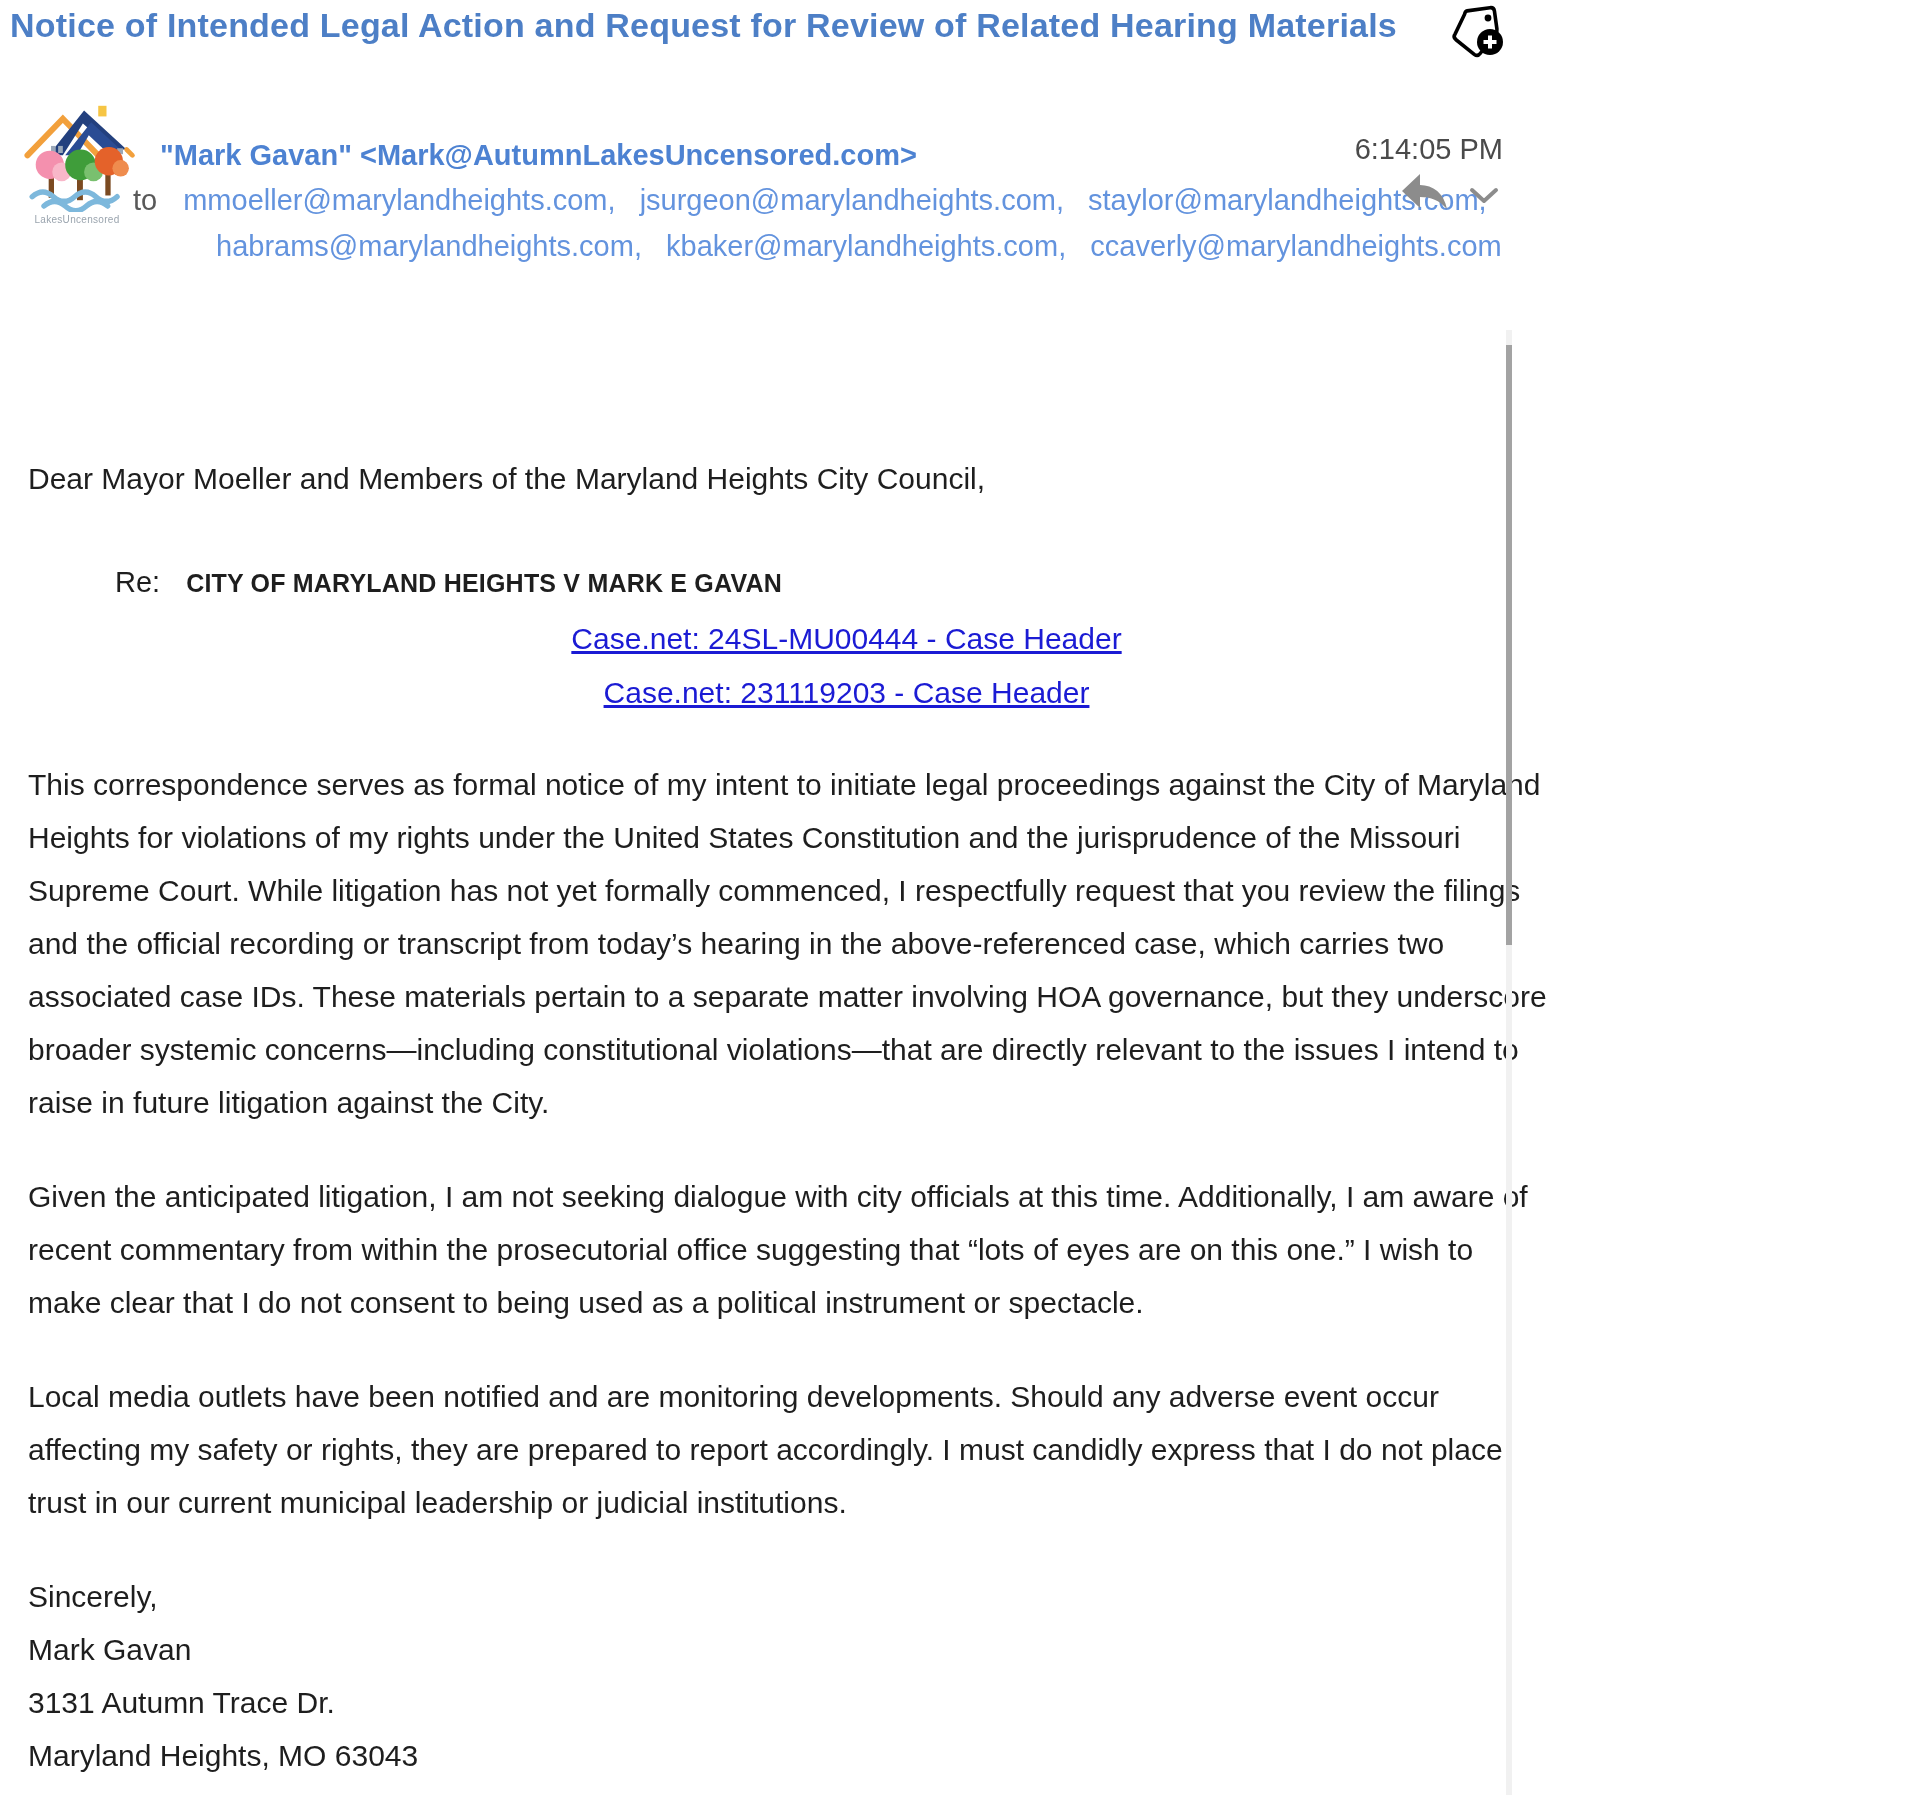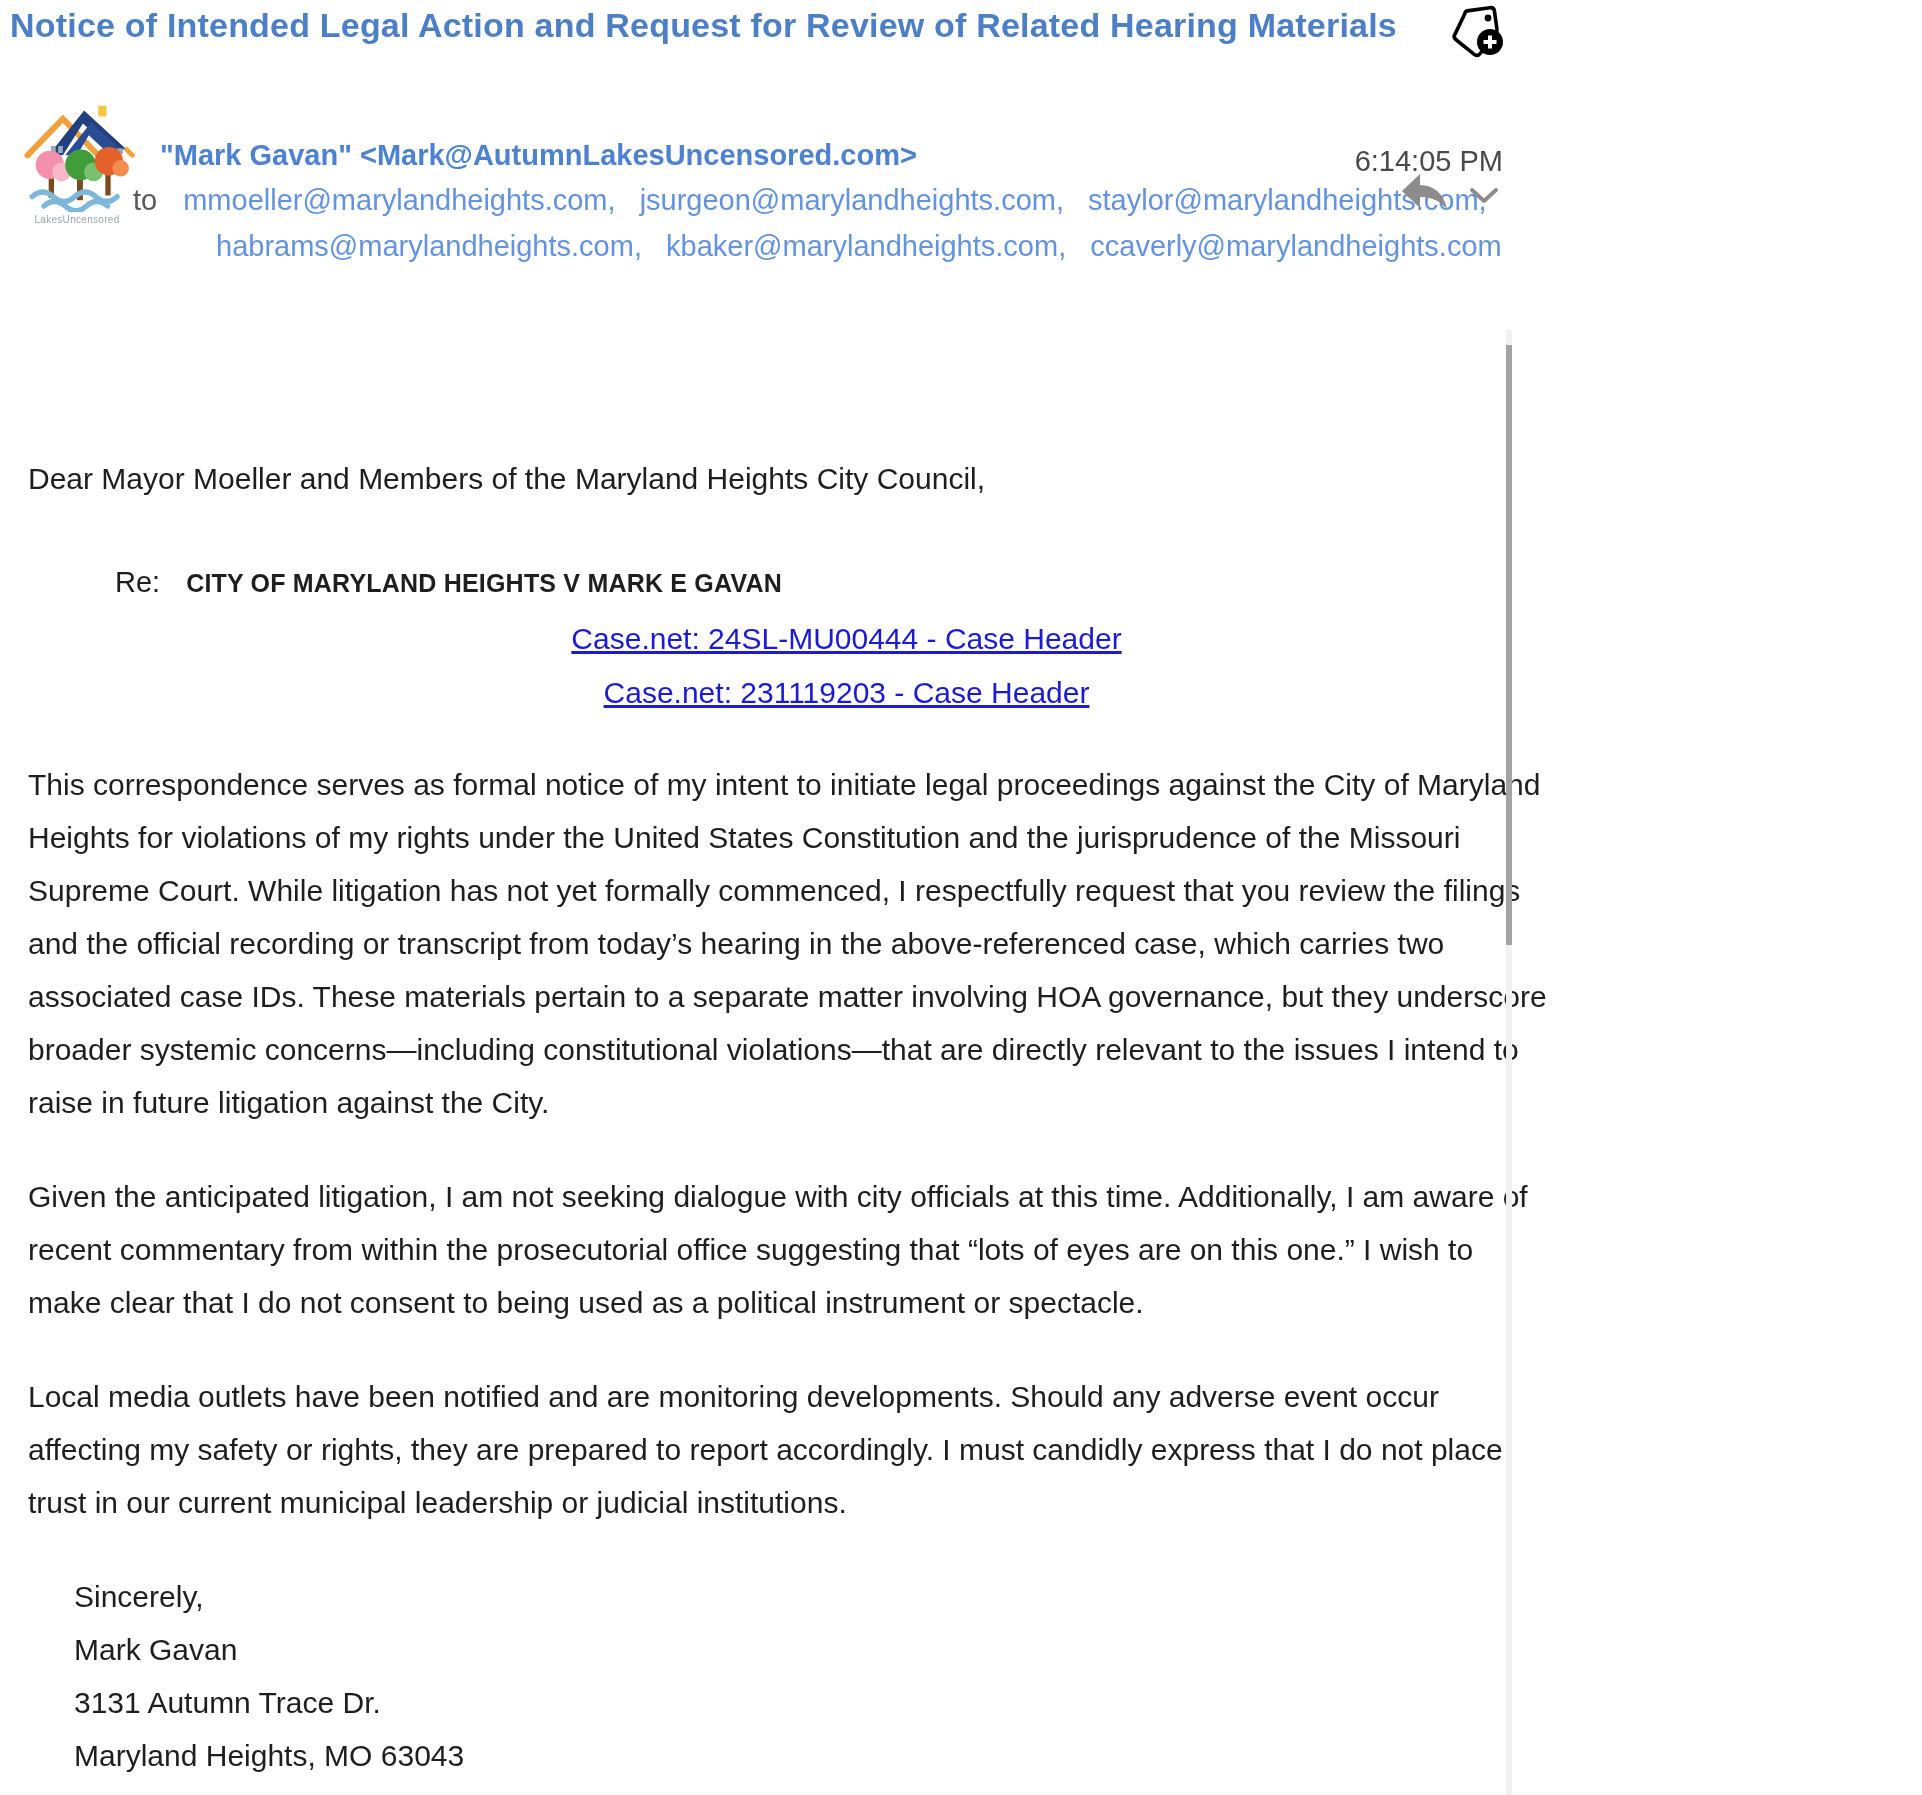--- a/index.html
+++ b/index.html
@@ -23,36 +23,36 @@
   .hdr { position:absolute; left:133px; top:133px; width:1560px; font-size:29px; }
   .sender-line { color:#4d82d2; font-weight:700; padding-left:27px; line-height:44px; }
   .to-line { line-height:46px; }
   .to-label { color:#595959; padding-right:10px; }
   .recips { color:#6393de; }
   .recips .email { color:#6393de; cursor:pointer;margin-left:16px; }
   .recips .sep { color:#6393de; }
   .recips2 { padding-left:67px; line-height:46px; }
 
   
-  .timestamp { position:absolute; top:145px; right:17px; font-size:29px; color:#4a4a4a; }
+  .timestamp { position:absolute; top:133px; right:17px; font-size:29px; color:#4a4a4a; }
   .reply-icon { position:absolute; top:172px; right:70px; width:50px; height:44px; cursor:pointer; }
   .chevron-icon { position:absolute; top:180px; right:18px; width:36px; height:30px; cursor:pointer; }
 
   
   .body { position:absolute; left:28px; top:452px; width:1524px; font-size:30px;
     color:#1e1e1e; line-height:53px; }
   .salutation { margin-bottom:50px; }
   .re-line { padding-left:87px; margin-bottom:2px; }
   .re-label { font-size:29px; color:#1e1e1e; padding-right:26px; }
   .re-title { font-weight:700; font-size:25px; letter-spacing:0.2px; }
   .case-links { padding-left:113px; margin-bottom:38px;text-align:center; }
   .case-links a { display:block; color:#1b1bd4; text-decoration:underline; line-height:54px;
     cursor:pointer; }
   .body p { margin-bottom:41px; }
-  .signature div { line-height:53px;margin-left:46px; }
+  .signature div { line-height:53px; }
 
   
   .scroll-track { position:absolute; right:8px; top:330px; width:6px; height:1465px;
     background:#f1f1f1; cursor:pointer; }
   .scroll-thumb { position:absolute; right:8px; top:345px; width:6px; height:600px;
     background:#a3a3a3; cursor:grab; }
 </style>
 </head>
 <body>
 

